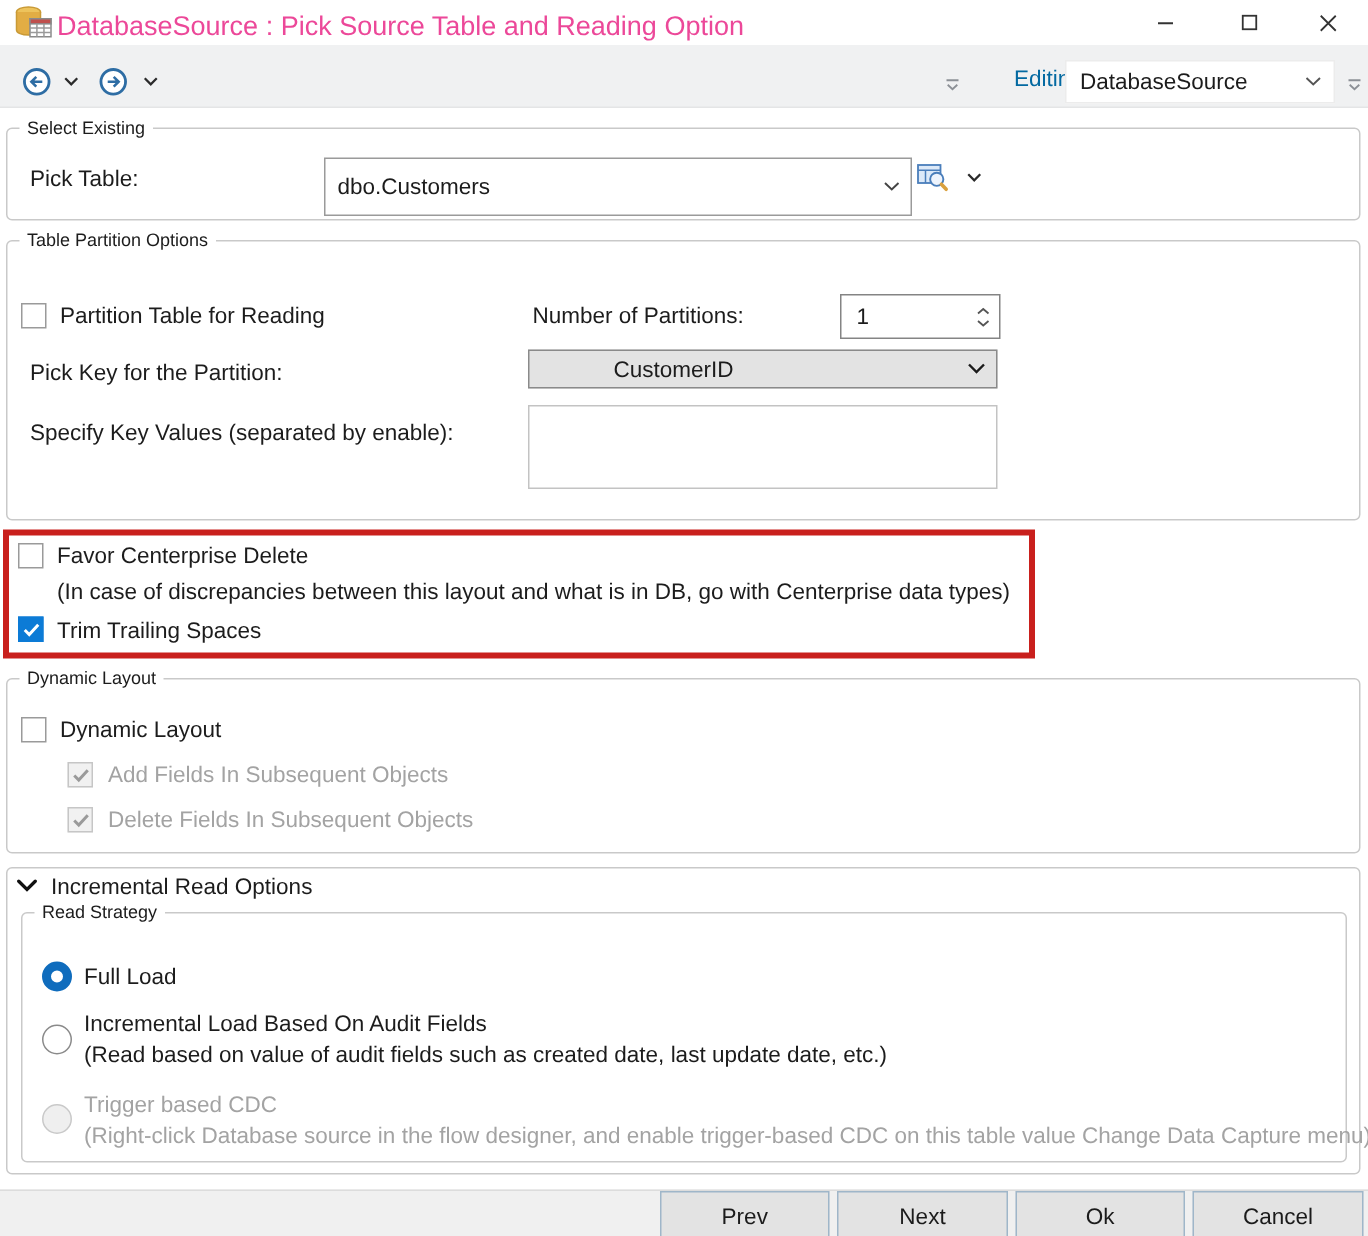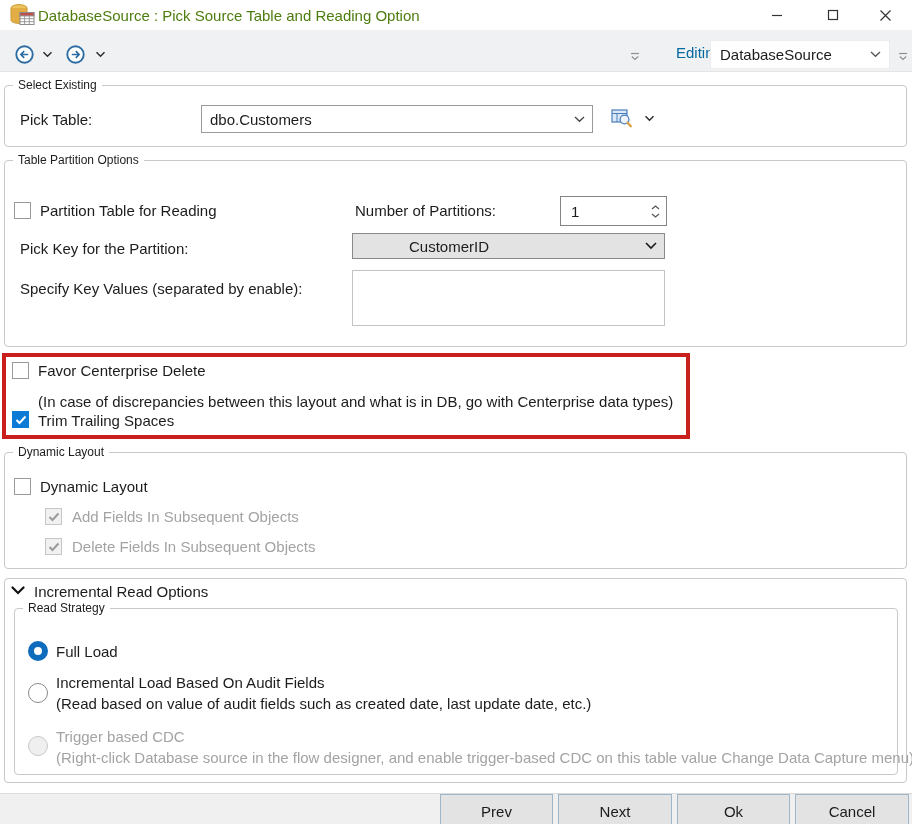--- a/index.html
+++ b/index.html
@@ -11,21 +11,21 @@
   *{margin:0;padding:0;box-sizing:border-box;}
   html,body{background:#ffffff;}
   body{font-family:"Liberation Sans","DejaVu Sans",sans-serif;}
   #app{position:relative;width:912px;height:824px;background:#fff;overflow:hidden;color:#1c1c1c;}
   .abs{position:absolute;}
   .label{position:absolute;font-size:15px;color:#1c1c1c;white-space:nowrap;line-height:17px;}
   .label.gray{color:#a3a3a3;}
 
   
   .titlebar{position:absolute;left:0;top:0;width:912px;height:30px;background:#fff;}
-  .title-text{position:absolute;left:38px;top:7px;font-size:15px;color:#4d7c0f;white-space:nowrap;}
+  .title-text{position:absolute;left:38px;top:7px;font-size:18px;color:#ec4899;white-space:nowrap;}
   .win-btn{position:absolute;top:0;width:46px;height:30px;display:flex;align-items:center;justify-content:center;background:transparent;border:none;cursor:default;}
   .win-btn svg{display:block;}
 
   
   .toolbar{position:absolute;left:0;top:30px;width:912px;height:42px;background:#f0f1f2;border-bottom:1px solid #e4e5e6;}
   .nav-circle{position:absolute;top:45px;width:19px;height:19px;}
   .chev{position:absolute;}
   .overflow-mark{position:absolute;top:49px;width:10px;height:13px;}
   .editing-label{position:absolute;left:676px;top:44px;font-size:15px;color:#0369a1;}
   .editing-combo{position:absolute;left:710px;top:40px;width:180px;height:29px;background:#fff;border:1px solid #ececec;display:flex;align-items:center;cursor:default;}
@@ -127,21 +127,21 @@
   </div>
   <svg class="overflow-mark" style="left:898px;" width="10" height="13" viewBox="0 0 10 13">
     <path d="M1 4.5h8" stroke="#8c9096" stroke-width="1.2"></path>
       <path d="M1.8 7.5l3.2 3 3.2-3" fill="none" stroke="#8c9096" stroke-width="1.2"></path>
   </svg>
 
   <div class="groupbox" style="left:4px;top:85px;width:903px;height:62px;">
     <span class="legend">Select Existing</span>
   </div>
   <div class="label" style="left:20px;top:111px;">Pick Table:</div>
-  <div class="combo" style="left:201px;top:105px;width:392px;height:28px;">
+  <div class="combo" style="left:216px;top:105px;width:392px;height:39px;">
     <span class="val">dbo.Customers</span>
     <svg width="11" height="7" viewBox="0 0 11 7">
         <path d="M1 1l4.5 4.3L10 1" fill="none" stroke="#444" stroke-width="1.3"></path>
       </svg>
   </div>
   <svg class="abs" style="left:611px;top:108px;" width="22" height="21" viewBox="0 0 22 21">
     <rect x="1" y="2" width="15" height="12" fill="#dce9f8" stroke="#4a7ebb" stroke-width="1.2"></rect>
     <path d="M1 5.5h15 M6 5.5V14" stroke="#4a7ebb" stroke-width="1"></path>
     <circle cx="13.5" cy="11.5" r="4.4" fill="#eef4fd" stroke="#4a7ebb" stroke-width="1.3"></circle>
     <path d="M16.6 14.8l3.2 3.4" stroke="#d9a13f" stroke-width="2.4" stroke-linecap="round"></path>
@@ -176,21 +176,21 @@
         <path d="M1 1l5 5 5-5" fill="none" stroke="#1b1b1b" stroke-width="1.6"></path>
       </svg>
   </div>
   <div class="label" style="left:20px;top:280px;">Specify Key Values (separated by enable):</div>
   <textarea class="keyvalues" style=""></textarea>
 
   <span class="checkbox" style="left:12px;top:362px;">
     
   </span>
   <div class="label" style="left:38px;top:362px;">Favor Centerprise Delete</div>
-  <div class="label" style="left:38px;top:386px;margin-top:7px;">(In case of discrepancies between this layout and what is in DB, go with Centerprise data types)</div>
+  <div class="label" style="left:38px;top:386px;">(In case of discrepancies between this layout and what is in DB, go with Centerprise data types)</div>
   <span class="checkbox checked" style="left:12px;top:411px;">
     <svg class="check" width="12" height="10" viewBox="0 0 12 10">
         <path d="M1.5 5l3 3 6-6.5" fill="none" stroke="currentColor" stroke-width="2"></path>
       </svg>
   </span>
   <div class="label" style="left:38px;top:412px;">Trim Trailing Spaces</div>
   <div class="annotation"></div>
 
   <div class="groupbox" style="left:4px;top:452px;width:903px;height:117px;">
     <span class="legend">Dynamic Layout</span>

